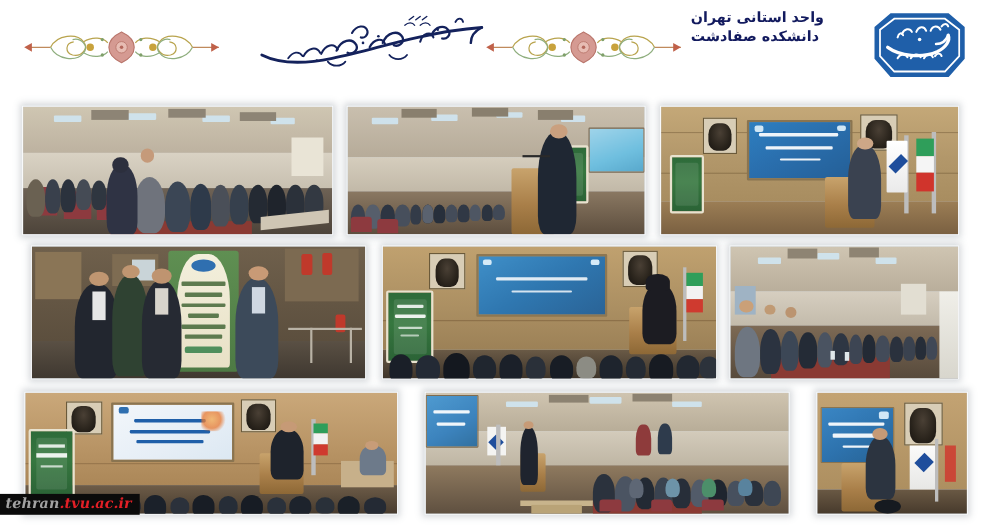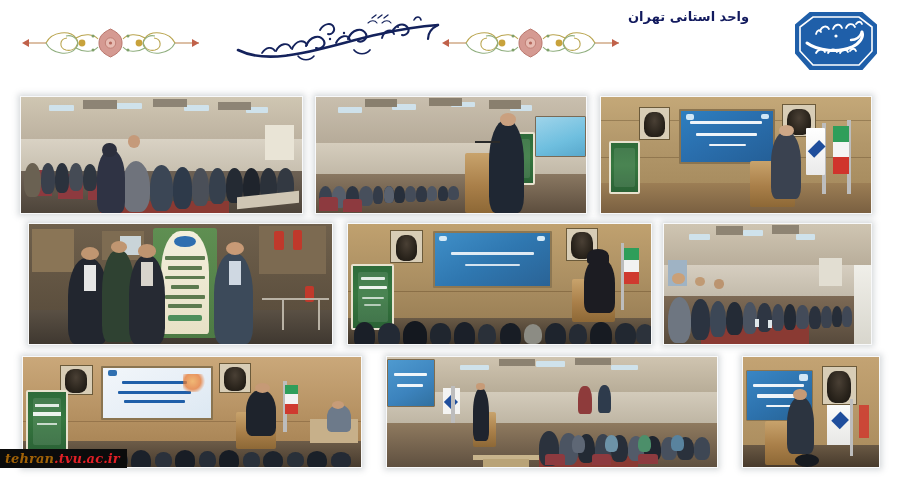--- a/index.html
+++ b/index.html
@@ -133,21 +133,21 @@
     z-index: 40;
   }
   .watermark span {
     font-family: "DejaVu Serif", "Liberation Serif", serif;
     font-style: italic;
     font-weight: bold;
     font-size: 13px;
     letter-spacing: .1px;
     line-height: 1;
   }
-  .wm-a { color: #a16207; }
+  .wm-a { color: #a3a3a3; }
   .wm-b { color: #e21f26; }
 </style>
 </head>
 <body>
 
 <div class="page">
 
   <div class="header">
 
     <div class="ornament left">
@@ -240,20 +240,21 @@
           <circle cx="75" cy="12" r="1.5" fill="#7fa06a"></circle>
           <circle cx="110" cy="12" r="1.5" fill="#7fa06a"></circle>
           <circle cx="75" cy="26" r="1.5" fill="#7fa06a"></circle>
           <circle cx="110" cy="26" r="1.5" fill="#7fa06a"></circle>
         </g>
       </svg>
     </div>
 
     <div class="univ-name">
       <span class="ln ln1">واحد استانی تهران</span>
+      <span class="ln ln2">دانشکده صفادشت</span>
     </div>
 
     <div class="logo">
       <svg viewBox="0 0 92 70" width="92" height="70" aria-hidden="true">
         <path d="M20 6 H72 L86 18 V46 L72 62 H20 L6 46 V18 Z" fill="#1f5fa9" stroke="#1f5fa9" stroke-width="2"></path>
         <path d="M23 10 H69 L82 20 V44 L69 58 H23 L10 44 V20 Z" fill="none" stroke="#ffffff" stroke-width="1.6"></path>
 
         <path d="M17 36 C28 44, 48 46, 62 40 C70 36, 74 30, 72 25" fill="none" stroke="#ffffff" stroke-width="3" stroke-linecap="round"></path>
         <path d="M72 25 C70 30, 66 33, 61 33" fill="none" stroke="#ffffff" stroke-width="2.4" stroke-linecap="round"></path>
 

